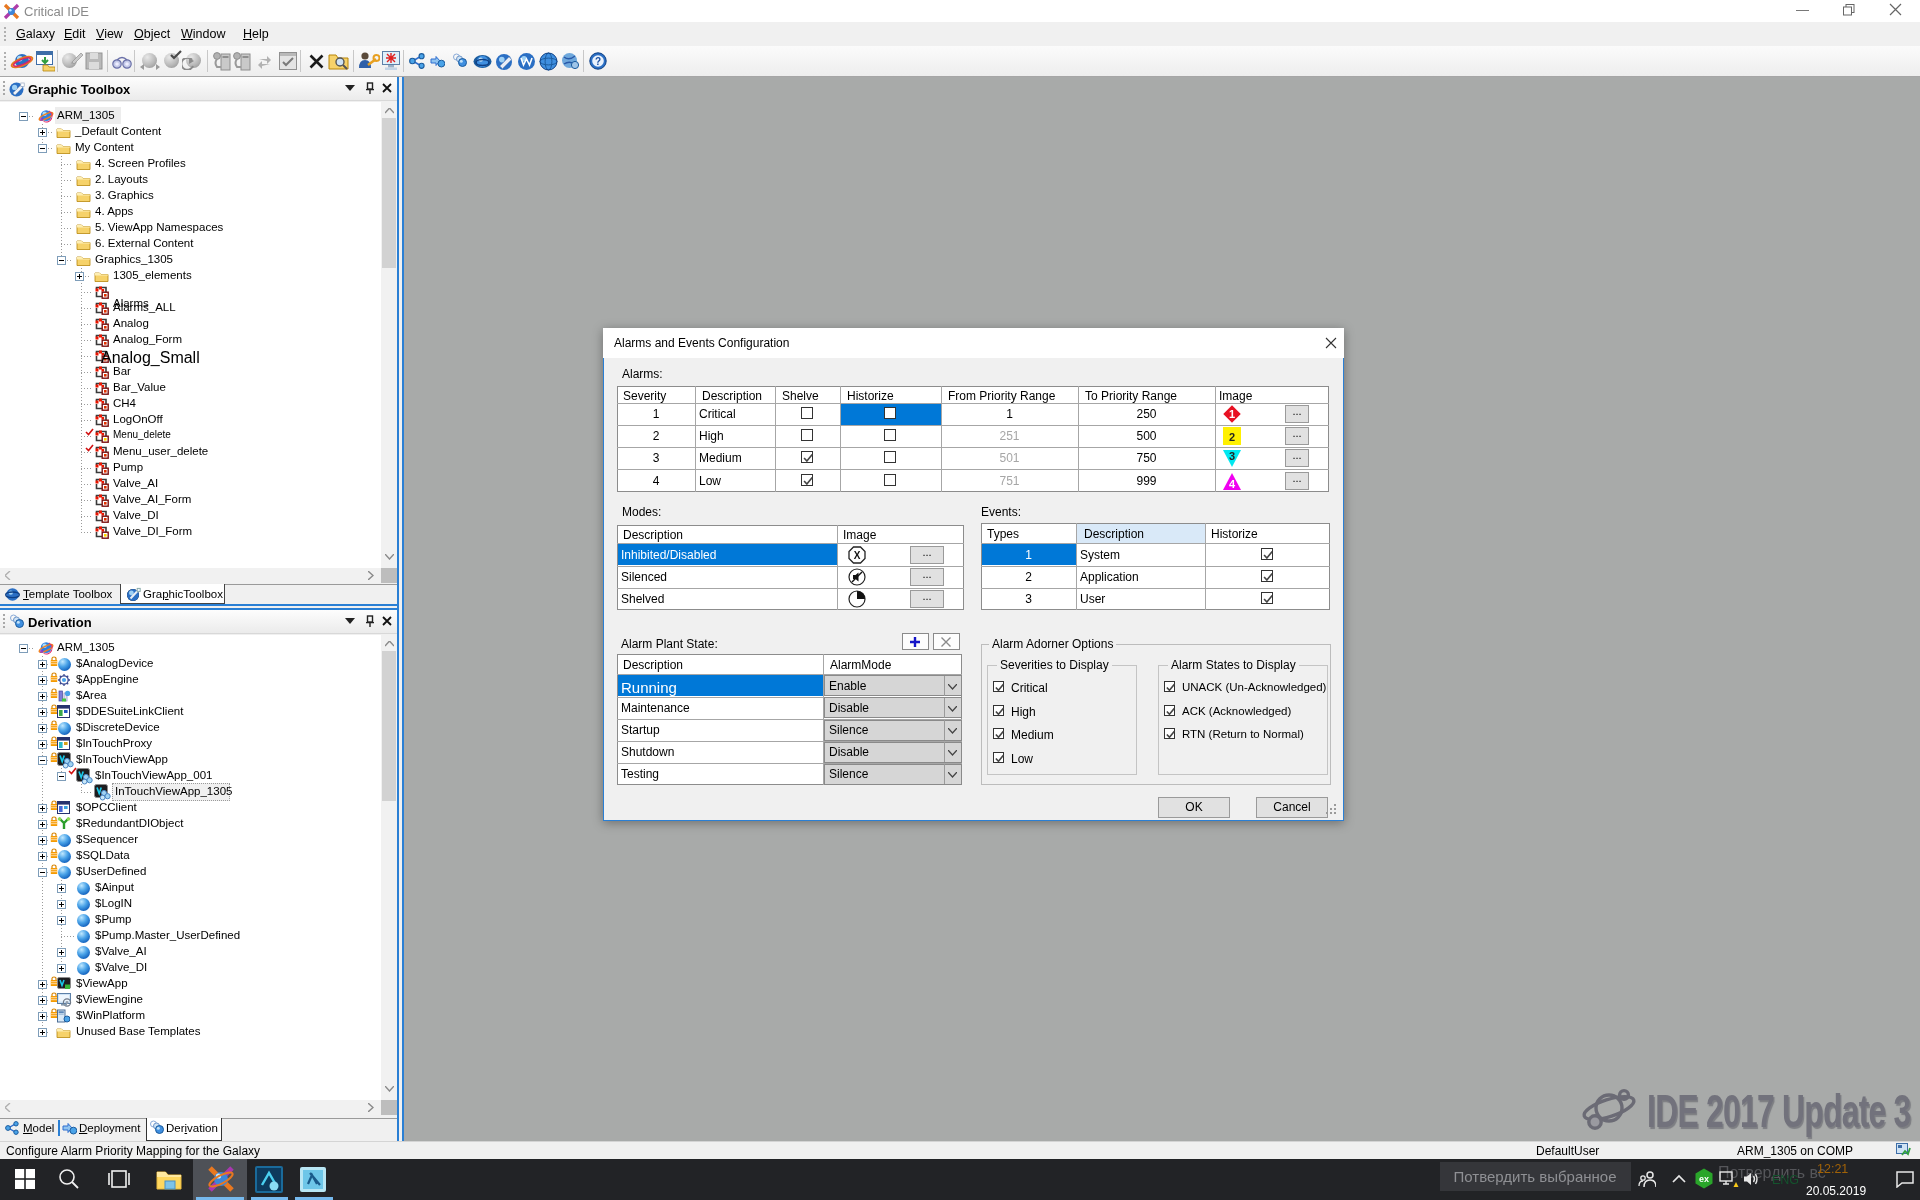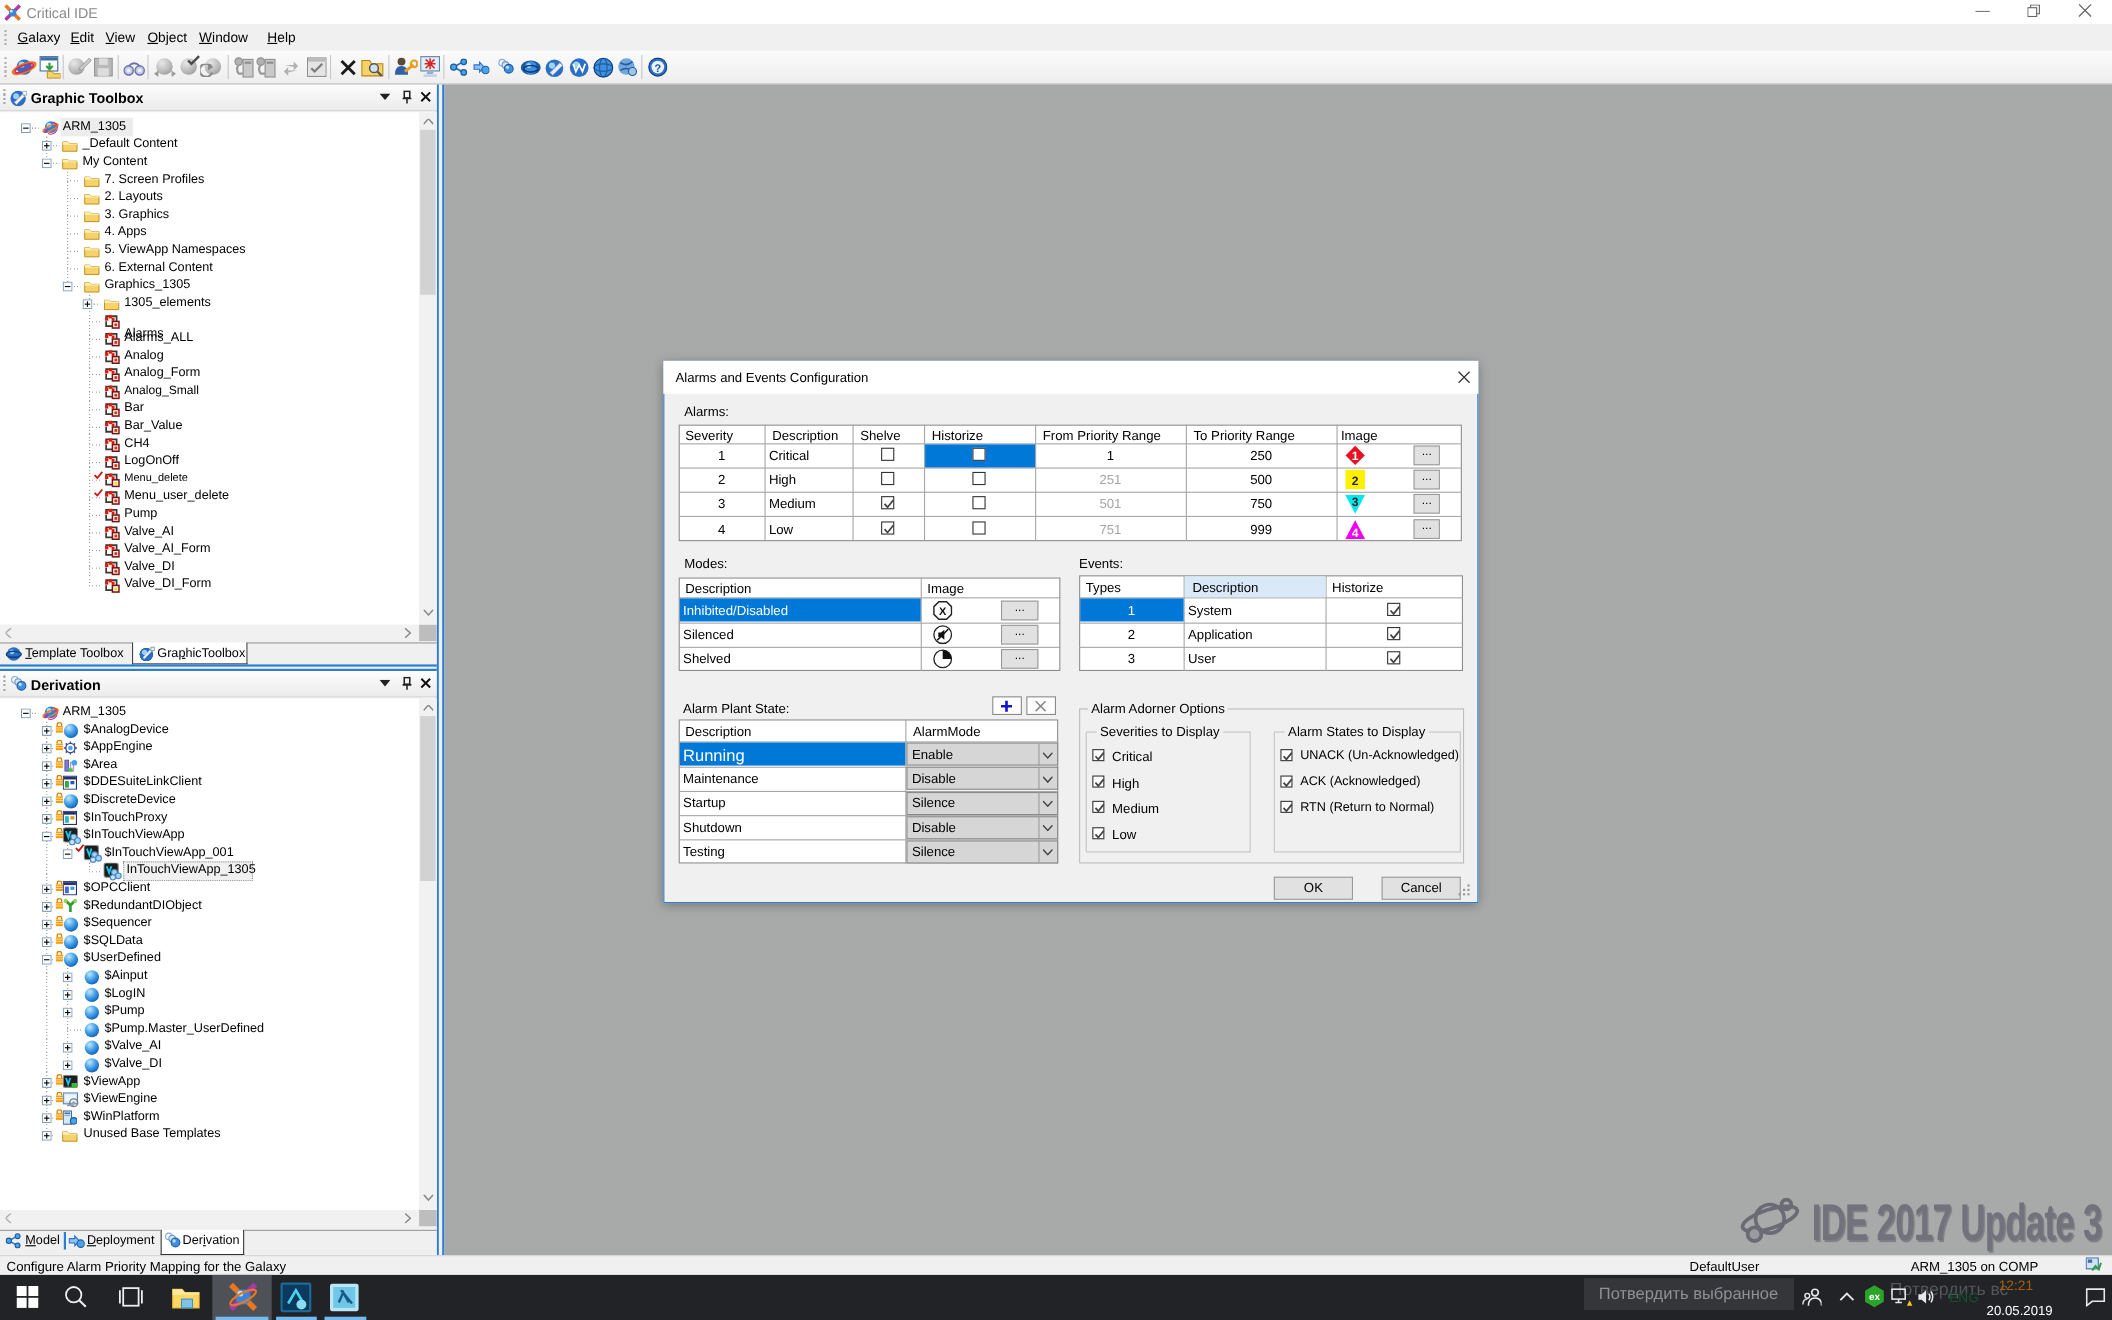--- a/index.html
+++ b/index.html
@@ -232,21 +232,21 @@
 <svg style="position:absolute;left:56px;top:142px" width="15" height="13" viewBox="0 0 15 13">
     <path d="M1 3 L1 11.5 L14 11.5 L14 4.5 L7 4.5 L5.5 3 Z" fill="#f6d26a" stroke="#b8860b" stroke-width="0.8"></path>
     <path d="M1 5.5 L14 5.5 L14 4.5 L7 4.5 L5.5 3 L1 3 Z" fill="#fdeeb3" stroke="none"></path>
   </svg>
 <div style="position:absolute;left:75px;top:141px;font-size:11.5px;color:#000;font-weight:normal;white-space:nowrap;">My Content</div>
 <div style="position:absolute;left:61px;top:164px;width:11px;height:1px;background:repeating-linear-gradient(to right,#9a9a9a 0 1px,transparent 1px 3px)"></div>
 <svg style="position:absolute;left:76px;top:158px" width="15" height="13" viewBox="0 0 15 13">
     <path d="M1 3 L1 11.5 L14 11.5 L14 4.5 L7 4.5 L5.5 3 Z" fill="#f6d26a" stroke="#b8860b" stroke-width="0.8"></path>
     <path d="M1 5.5 L14 5.5 L14 4.5 L7 4.5 L5.5 3 L1 3 Z" fill="#fdeeb3" stroke="none"></path>
   </svg>
-<div style="position:absolute;left:95px;top:157px;font-size:11.5px;color:#000;font-weight:normal;white-space:nowrap;">7. Screen Profiles</div>
+<div style="position:absolute;left:95px;top:157px;font-size:11.5px;color:#000;font-weight:normal;white-space:nowrap;">4. Screen Profiles</div>
 <div style="position:absolute;left:61px;top:180px;width:11px;height:1px;background:repeating-linear-gradient(to right,#9a9a9a 0 1px,transparent 1px 3px)"></div>
 <svg style="position:absolute;left:76px;top:174px" width="15" height="13" viewBox="0 0 15 13">
     <path d="M1 3 L1 11.5 L14 11.5 L14 4.5 L7 4.5 L5.5 3 Z" fill="#f6d26a" stroke="#b8860b" stroke-width="0.8"></path>
     <path d="M1 5.5 L14 5.5 L14 4.5 L7 4.5 L5.5 3 L1 3 Z" fill="#fdeeb3" stroke="none"></path>
   </svg>
 <div style="position:absolute;left:95px;top:173px;font-size:11.5px;color:#000;font-weight:normal;white-space:nowrap;">2. Layouts</div>
 <div style="position:absolute;left:61px;top:196px;width:11px;height:1px;background:repeating-linear-gradient(to right,#9a9a9a 0 1px,transparent 1px 3px)"></div>
 <svg style="position:absolute;left:76px;top:190px" width="15" height="13" viewBox="0 0 15 13">
     <path d="M1 3 L1 11.5 L14 11.5 L14 4.5 L7 4.5 L5.5 3 Z" fill="#f6d26a" stroke="#b8860b" stroke-width="0.8"></path>
     <path d="M1 5.5 L14 5.5 L14 4.5 L7 4.5 L5.5 3 L1 3 Z" fill="#fdeeb3" stroke="none"></path>
@@ -338,21 +338,21 @@
 <div style="position:absolute;left:81px;top:356px;width:11px;height:1px;background:repeating-linear-gradient(to right,#9a9a9a 0 1px,transparent 1px 3px)"></div>
 <svg style="position:absolute;left:94px;top:349px" width="15" height="15" viewBox="0 0 15 15">
     <path d="M2.5 4 L2.5 2.5 L12 2.5 L12 10" fill="none" stroke="#3a3a3a" stroke-width="1.6"></path>
     <path d="M2.5 7 L2.5 11.5 L9 11.5" fill="none" stroke="#3a3a3a" stroke-width="1.6"></path>
     <rect x="1.5" y="3.5" width="3" height="3" fill="#e81500"></rect>
     <rect x="5" y="1.5" width="3" height="3" fill="#e81500"></rect>
     <rect x="7.5" y="4" width="2.6" height="2.6" fill="#e81500"></rect>
     <rect x="8.2" y="7.2" width="6" height="6" fill="#fff" stroke="#7a1010" stroke-width="1.4"></rect>
     <rect x="10" y="9" width="2.6" height="2.6" fill="#e03000"></rect>
   </svg>
-<div style="position:absolute;left:113px;top:349px;font-size:11px;color:#000;font-weight:normal;white-space:nowrap;">Analog_Small</div>
+<div style="position:absolute;left:101px;top:349px;font-size:16px;color:#000;font-weight:normal;white-space:nowrap;">Analog_Small</div>
 <div style="position:absolute;left:81px;top:372px;width:11px;height:1px;background:repeating-linear-gradient(to right,#9a9a9a 0 1px,transparent 1px 3px)"></div>
 <svg style="position:absolute;left:94px;top:365px" width="15" height="15" viewBox="0 0 15 15">
     <path d="M2.5 4 L2.5 2.5 L12 2.5 L12 10" fill="none" stroke="#3a3a3a" stroke-width="1.6"></path>
     <path d="M2.5 7 L2.5 11.5 L9 11.5" fill="none" stroke="#3a3a3a" stroke-width="1.6"></path>
     <rect x="1.5" y="3.5" width="3" height="3" fill="#e81500"></rect>
     <rect x="5" y="1.5" width="3" height="3" fill="#e81500"></rect>
     <rect x="7.5" y="4" width="2.6" height="2.6" fill="#e81500"></rect>
     <rect x="8.2" y="7.2" width="6" height="6" fill="#fff" stroke="#7a1010" stroke-width="1.4"></rect>
     <rect x="10" y="9" width="2.6" height="2.6" fill="#e03000"></rect>
   </svg>

